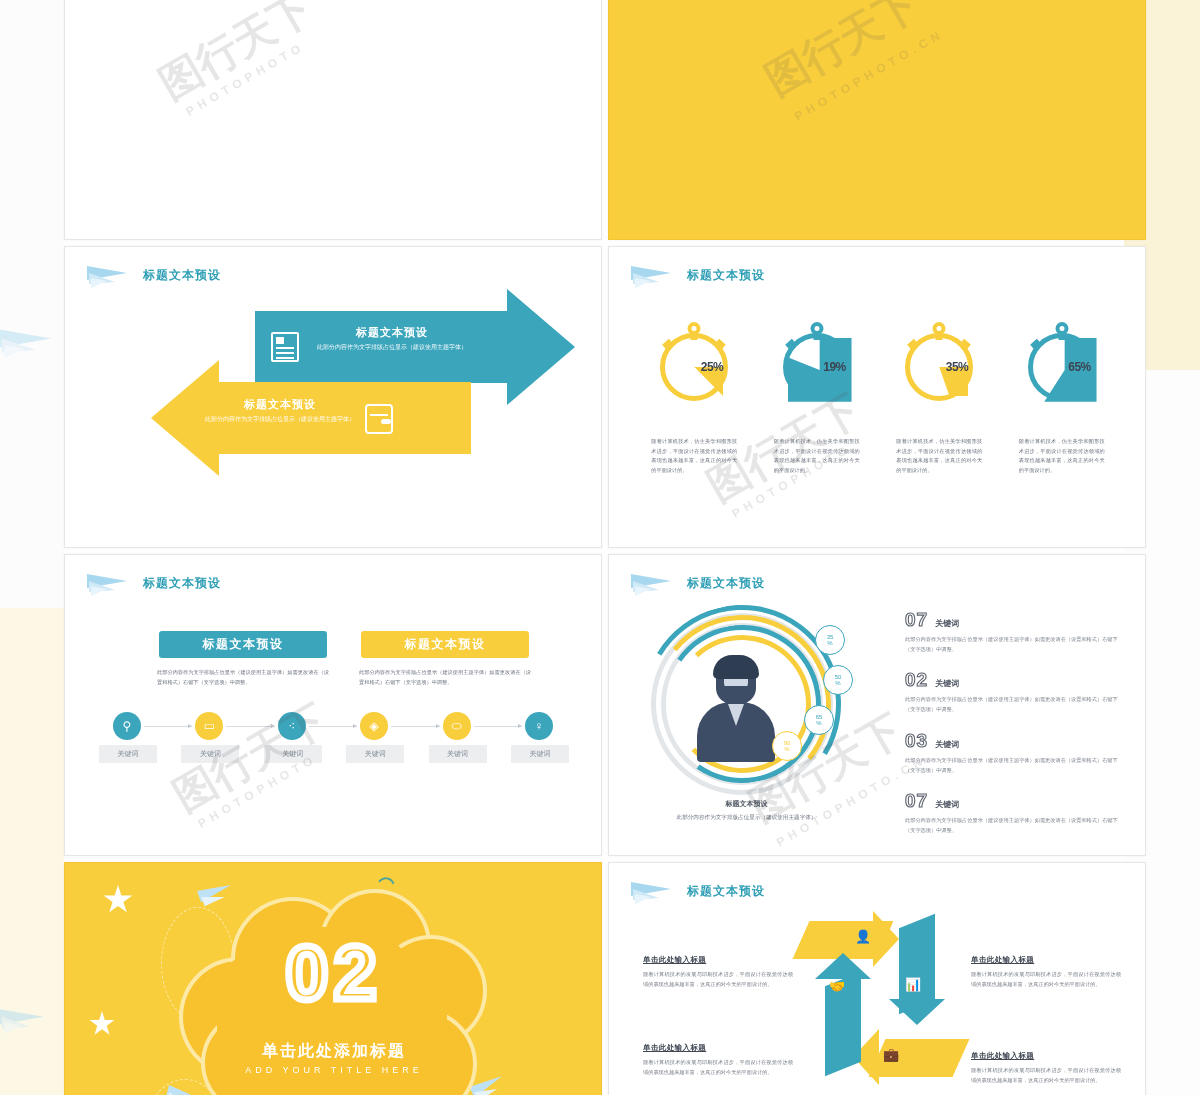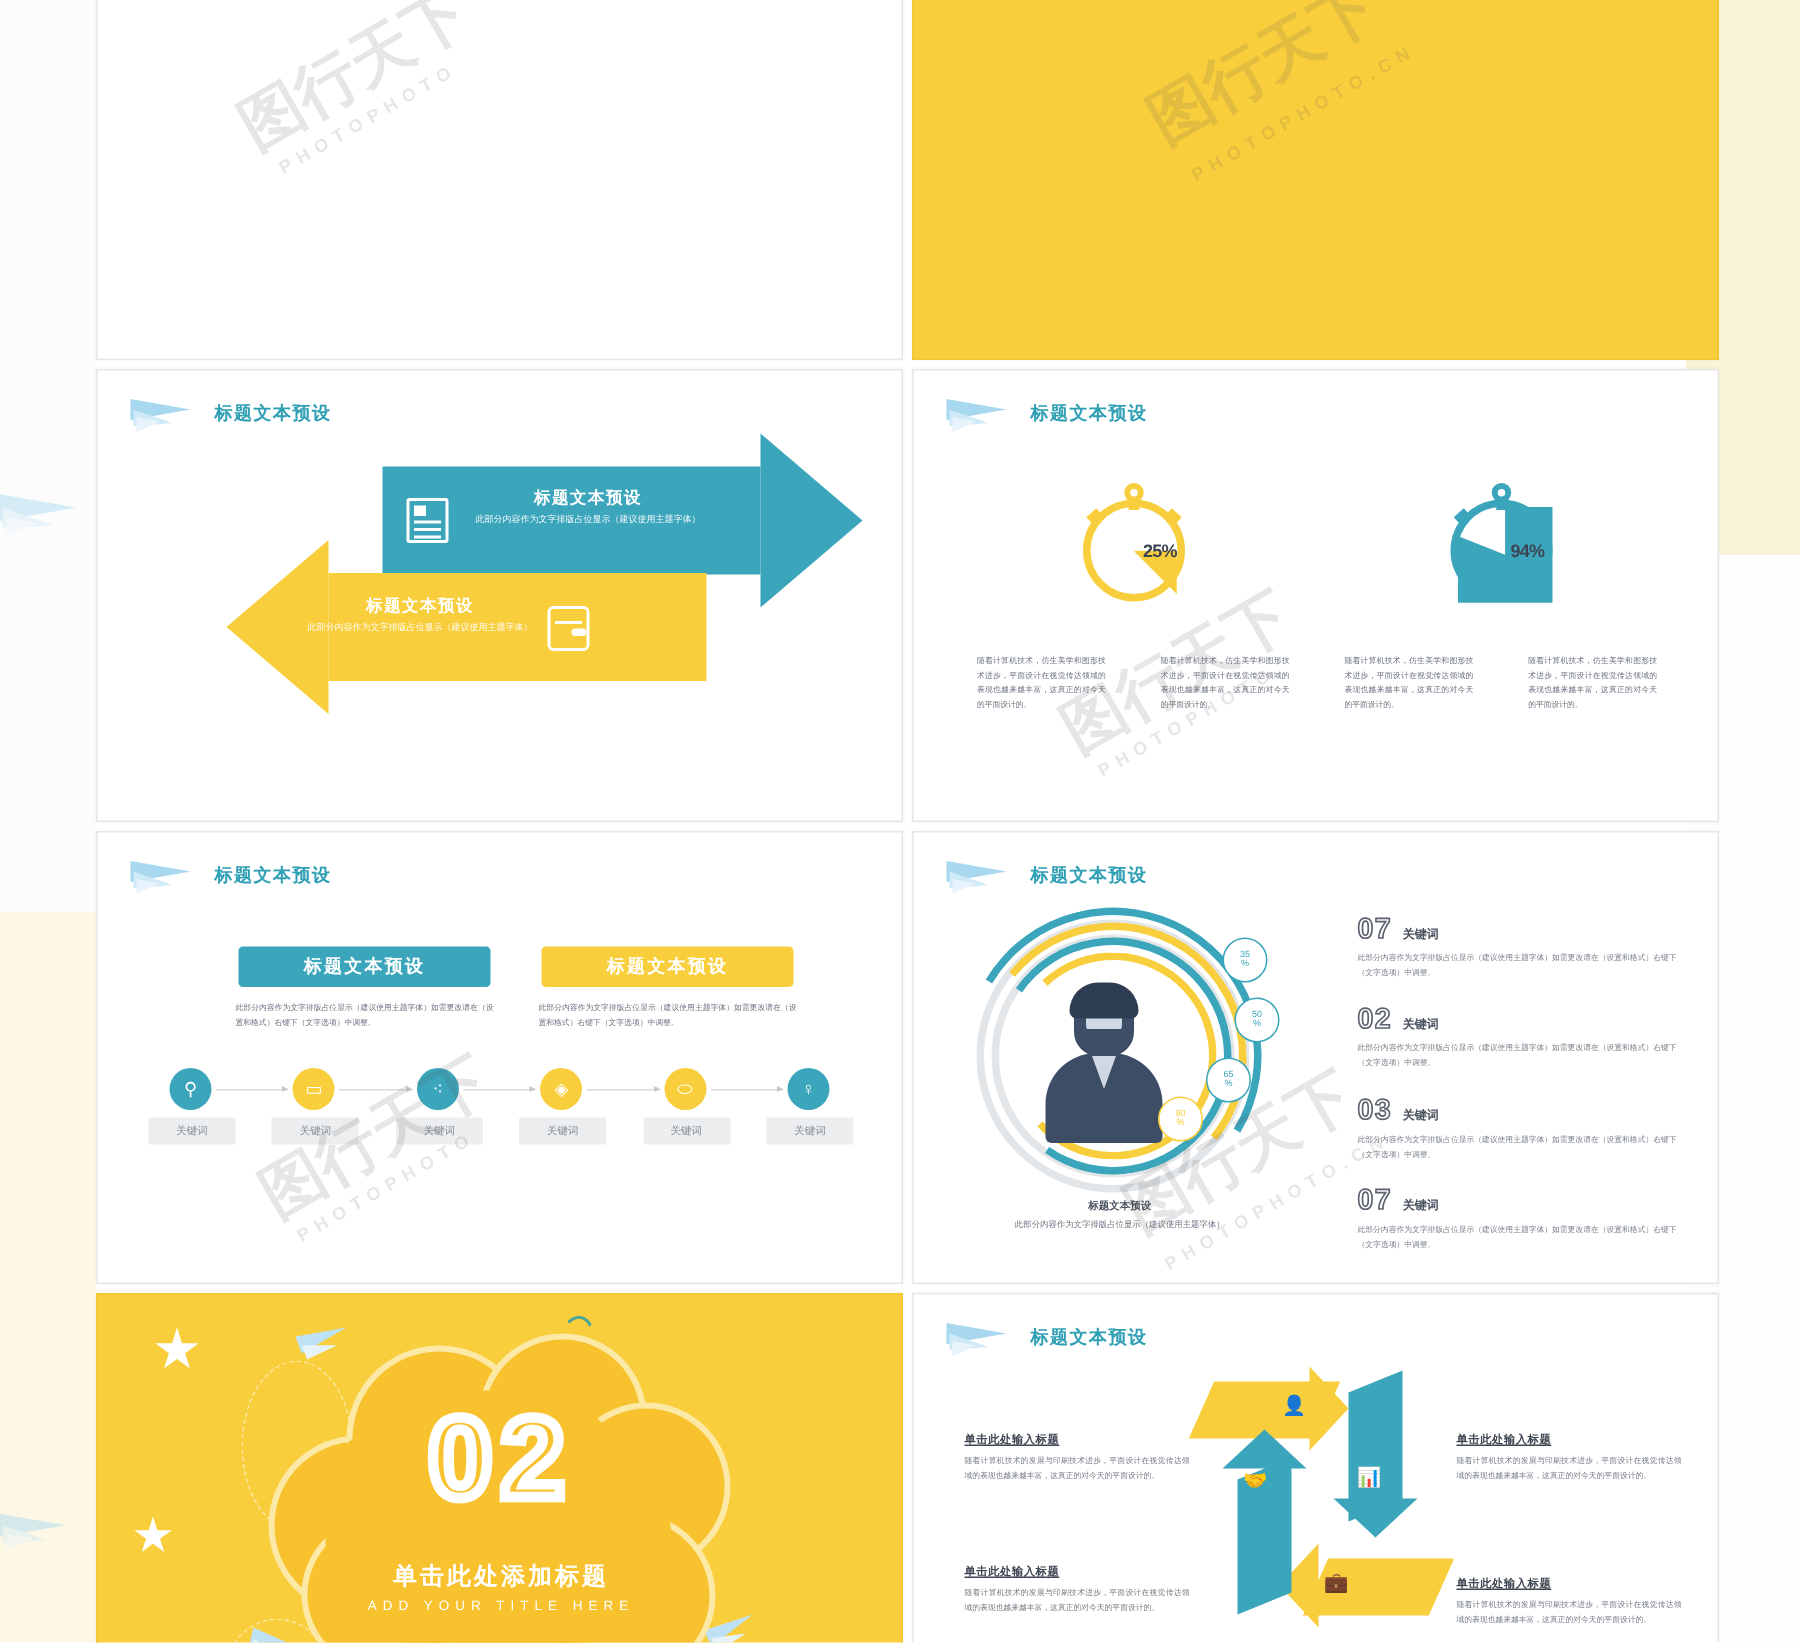--- a/index.html
+++ b/index.html
@@ -260,21 +260,41 @@
           <div class="pct">25%</div>
         </div>
       </div>
       <div class="sw" style="color:#3BA5BC">
         <div class="dial">
           <div class="crown"></div>
             <div class="stem"></div>
             <div class="nubL"></div>
             <div class="nubR"></div>
           <div class="pie" style="width:110%;height:110%;left:0;top:0;transform:none;clip-path:polygon(50% 50%,50% 0,100% 0,100% 100%,0 100%,0 30%);"></div>
-          <div class="pct">94%</div>
+          <div class="pct">19%</div>
+        </div>
+      </div>
+      <div class="sw" style="color:#F9CE3C">
+        <div class="dial">
+          <div class="crown"></div>
+            <div class="stem"></div>
+            <div class="nubL"></div>
+            <div class="nubR"></div>
+          <div class="pie" style="clip-path:polygon(0 0,100% 0,100% 100%,35% 100%);"></div>
+          <div class="pct">35%</div>
+        </div>
+      </div>
+      <div class="sw" style="color:#3BA5BC">
+        <div class="dial">
+          <div class="crown"></div>
+            <div class="stem"></div>
+            <div class="nubL"></div>
+            <div class="nubR"></div>
+          <div class="pie" style="width:110%;height:110%;left:0;top:0;transform:none;clip-path:polygon(50% 50%,50% 0,100% 0,100% 100%,18% 100%);"></div>
+          <div class="pct">65%</div>
         </div>
       </div>
     </div>
 
     <div class="sw-cap">
       <div>随着计算机技术，仿生美学和图形技术进步，平面设计在视觉传达领域的表现也越来越丰富，这真正的对今天的平面设计的。</div>
       <div>随着计算机技术，仿生美学和图形技术进步，平面设计在视觉传达领域的表现也越来越丰富，这真正的对今天的平面设计的。</div>
       <div>随着计算机技术，仿生美学和图形技术进步，平面设计在视觉传达领域的表现也越来越丰富，这真正的对今天的平面设计的。</div>
       <div>随着计算机技术，仿生美学和图形技术进步，平面设计在视觉传达领域的表现也越来越丰富，这真正的对今天的平面设计的。</div>
     </div>

